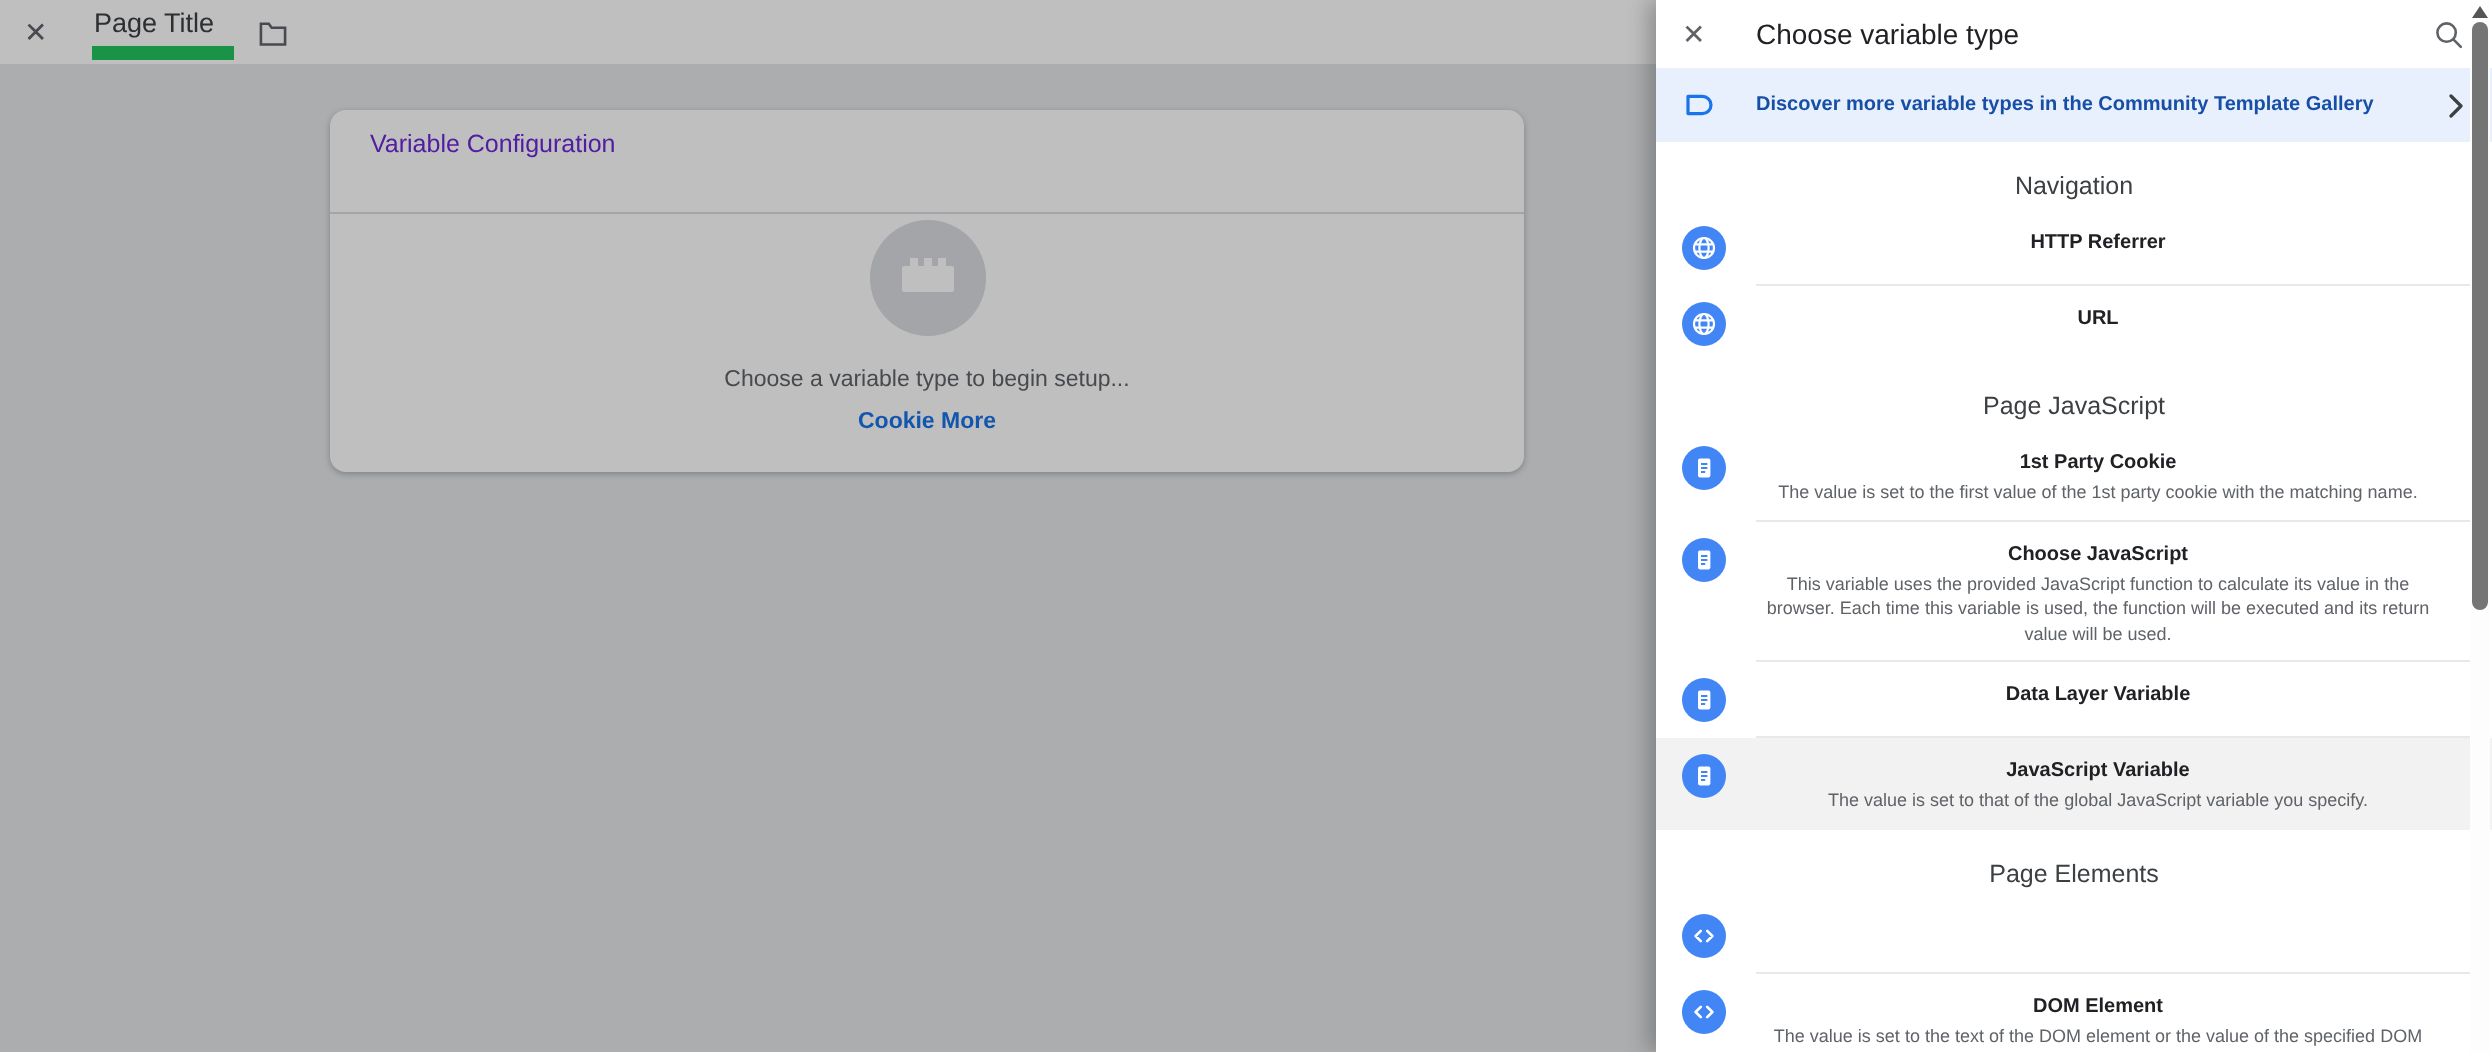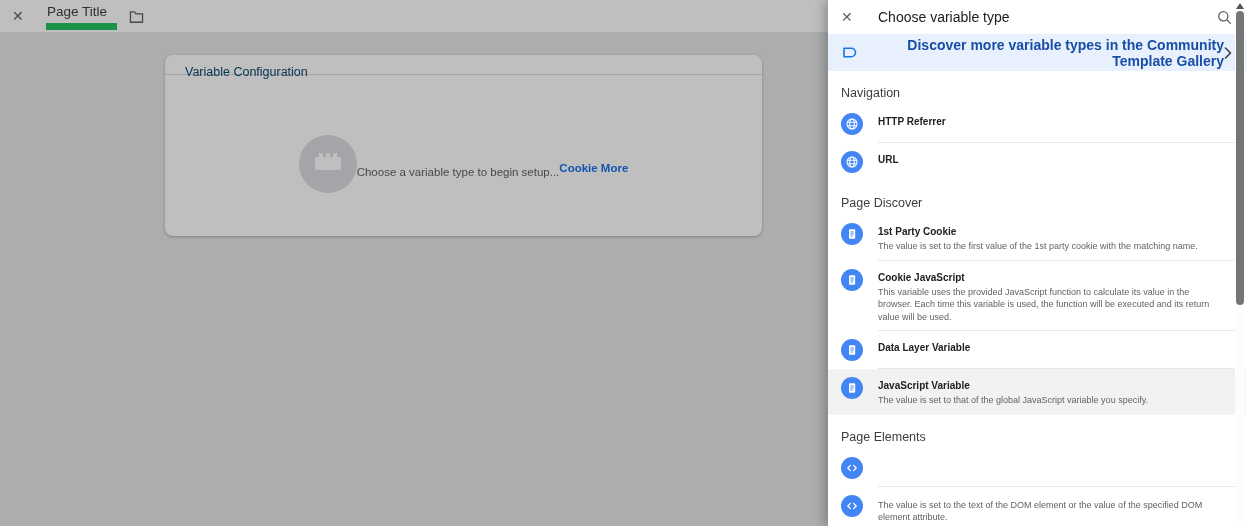--- a/index.html
+++ b/index.html
@@ -12,24 +12,24 @@
             display:flex; align-items:center; padding:0 12px; }
   .tb-close { font-size:14px; color:#5f6368; width:22px; cursor:pointer; }
   .tb-title { margin-left:12px; font-size:13.5px; color:#3c4043;
               border-bottom:7px solid #22c55e; padding:1px 10px 4px 1px; cursor:text; }
   .tb-folder { margin-left:12px; display:flex; cursor:pointer; }
 
   .workspace { position:absolute; top:32px; left:0; right:0; bottom:0; background:#e5e7ea; }
 
   .card { position:absolute; left:165px; top:23px; width:597px; height:181px;
           background:#fff; border-radius:8px; box-shadow:0 1px 3px rgba(0,0,0,.25); }
-  .card-header { height:20px; line-height:35px; padding:0 20px; font-size:12.5px;
-                 color:#0c4a6e; border-bottom:1px solid #dadce0; }
+  .card-header { height:52px; line-height:35px; padding:0 20px; font-size:12.5px;
+                 color:#6d28d9; border-bottom:1px solid #dadce0; }
   .card-body { position:absolute; top:36px; left:0; right:0; bottom:0;
-               display:flex; align-items:center; justify-content:center; }
+               display:flex; flex-direction:column; align-items:center; justify-content:center; }
   .brick-circle { width:58px; height:58px; border-radius:50%; background:#dadce0;
                   display:flex; align-items:center; justify-content:center; }
   .brick { position:relative; width:26px; height:13px; background:#fff; border-radius:1px; }
   .brick::before { content:""; position:absolute; top:-4px; left:4px; width:4px; height:4px;
                    background:#fff; box-shadow:7px 0 0 #fff, 14px 0 0 #fff; }
   .card-placeholder { margin-top:16px; font-size:11.5px; color:#5f6368; }
   .learn-more { margin-top:9px; font-size:11.5px; font-weight:bold; color:#1a73e8; cursor:pointer; }
 
   .scrim { position:absolute; inset:0; background:rgba(0,0,0,.25); }
 
@@ -37,24 +37,24 @@
   .panel { position:absolute; left:828px; top:0; width:418px; height:526px; background:#fff;
            box-shadow:-4px 0 10px rgba(0,0,0,.25); }
   .panel-header { height:34px; display:flex; align-items:center; padding:0 14px 0 13px; }
   .ph-close { font-size:14px; color:#5f6368; width:22px; margin-right:15px; cursor:pointer; }
   .ph-title { flex:1; font-size:14px; color:#202124; }
   .ph-search { display:flex; cursor:pointer; }
 
   .banner { height:37px; background:#e8f0fe; display:flex; align-items:center;
             padding:0 14px 0 13px; cursor:pointer; }
   .banner-icon { width:22px; margin-right:15px; display:flex; }
-  .banner-text { flex:1; font-size:14px; font-weight:bold; color:#174ea6;text-align:right; }
+  .banner-text { flex:1; font-size:10px; font-weight:bold; color:#174ea6; }
   .banner-chevron { display:flex; }
 
-  .list { position:absolute; top:71px; left:0; right:0; bottom:0; overflow:hidden; }
+  .list { position:absolute; top:71px; left:0; right:0; bottom:0; overflow:hidden;text-align:center; }
   .section-heading { padding:15px 13px 5px; font-size:12.5px; color:#3c4043; }
   .row { position:relative; display:flex; align-items:flex-start;
          padding:8px 26px 8px 13px; cursor:pointer; }
   .row.highlighted { background:#f2f2f2; }
   .row:not(.last)::after { content:""; position:absolute; left:50px; right:10px; bottom:0;
                            border-bottom:1px solid #e8e8e8; }
   .row-icon { flex:none; width:22px; height:22px; border-radius:50%; background:#4285f4;
               display:flex; align-items:center; justify-content:center; margin-right:15px; }
   .row-content { flex:1; min-width:0; padding-top:2px; }
   .row-title { font-size:10px; font-weight:bold; color:#202124; line-height:13px; }
@@ -149,21 +149,21 @@
             </span>
     <span class="row-content">
       <div class="row-title">URL</div>
 
     </span>
   </div>
 </div>
   </div>
 
   <div class="section">
-    <div class="section-heading">Page Discover</div>
+    <div class="section-heading">Page JavaScript</div>
     <div class="section-rows">
   <div class="row">
     <span class="row-icon">
               <svg width="14" height="14" viewBox="0 0 14 14">
                 <rect x="4" y="2.3" width="6.2" height="9.4" rx="0.9" fill="#fff"></rect>
                 <path d="M5.5 5h3.2M5.5 7h3.2M5.5 9h2.1" stroke="#4285f4" stroke-width="1"></path>
               </svg>
             </span>
     <span class="row-content">
       <div class="row-title">1st Party Cookie</div>
@@ -172,21 +172,21 @@
   </div>
 
   <div class="row">
     <span class="row-icon">
               <svg width="14" height="14" viewBox="0 0 14 14">
                 <rect x="4" y="2.3" width="6.2" height="9.4" rx="0.9" fill="#fff"></rect>
                 <path d="M5.5 5h3.2M5.5 7h3.2M5.5 9h2.1" stroke="#4285f4" stroke-width="1"></path>
               </svg>
             </span>
     <span class="row-content">
-      <div class="row-title">Cookie JavaScript</div>
+      <div class="row-title">Choose JavaScript</div>
       <div class="row-desc">This variable uses the provided JavaScript function to calculate its value in the browser. Each time this variable is used, the function will be executed and its return value will be used.</div>
     </span>
   </div>
 
   <div class="row">
     <span class="row-icon">
               <svg width="14" height="14" viewBox="0 0 14 14">
                 <rect x="4" y="2.3" width="6.2" height="9.4" rx="0.9" fill="#fff"></rect>
                 <path d="M5.5 5h3.2M5.5 7h3.2M5.5 9h2.1" stroke="#4285f4" stroke-width="1"></path>
               </svg>
@@ -223,20 +223,21 @@
             </span>
   </div>
 
   <div class="row">
     <span class="row-icon">
               <svg width="14" height="14" viewBox="0 0 14 14">
                 <path d="M5.4 4.4L2.8 7l2.6 2.6M8.6 4.4L11.2 7l-2.6 2.6" fill="none" stroke="#fff" stroke-width="1.3" stroke-linecap="round" stroke-linejoin="round"></path>
               </svg>
             </span>
     <span class="row-content">
+      <div class="row-title">DOM Element</div>
       <div class="row-desc">The value is set to the text of the DOM element or the value of the specified DOM element attribute.</div>
     </span>
   </div>
 
 </div>
   </div>
 </div>
 
   <div class="scrollbar">
     <div class="sb-up"></div>

